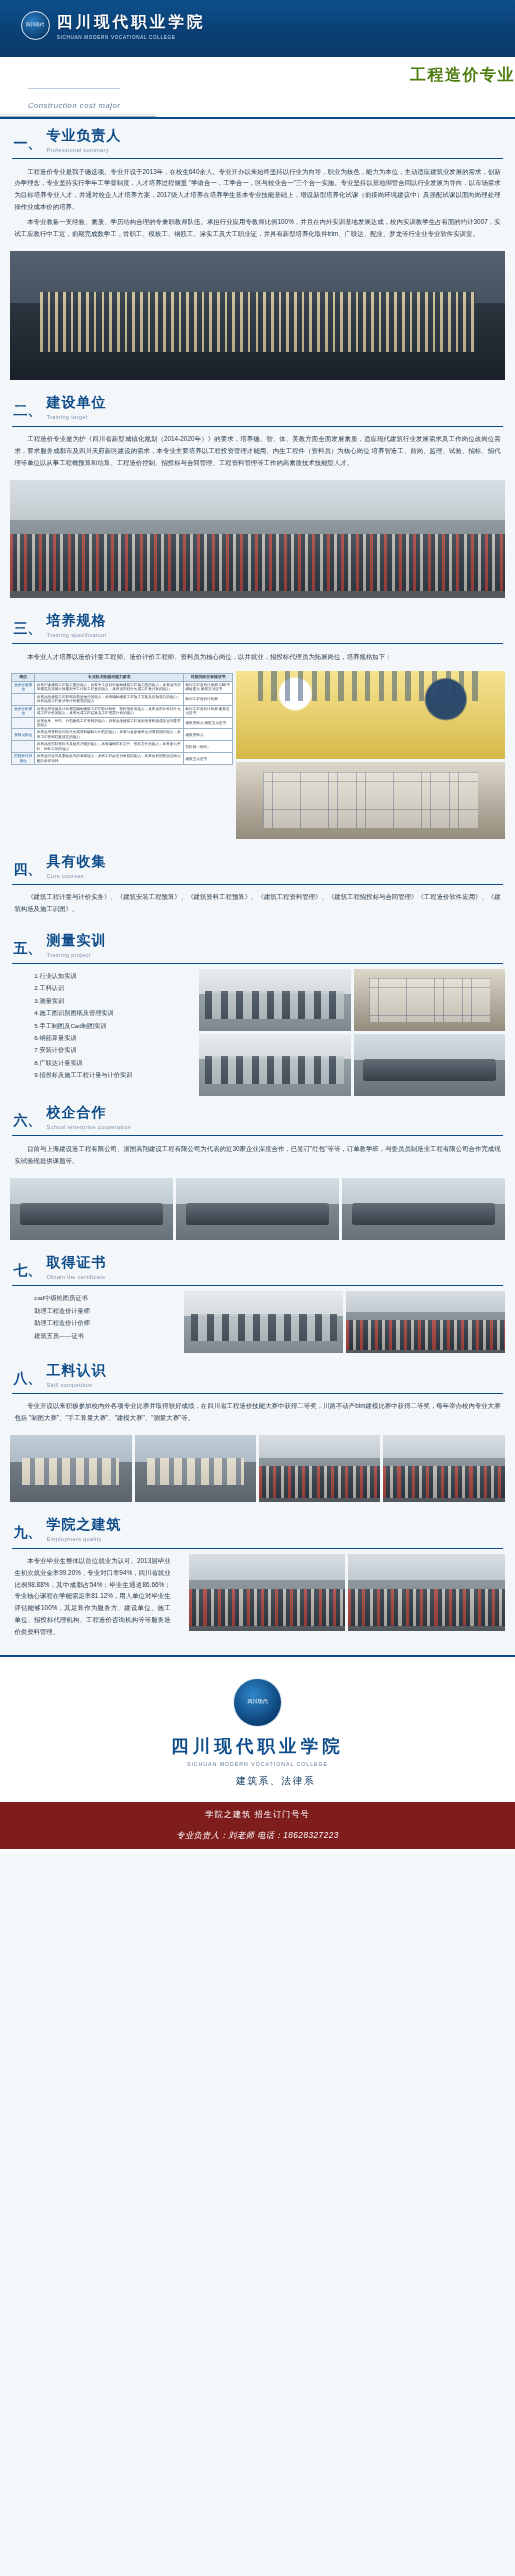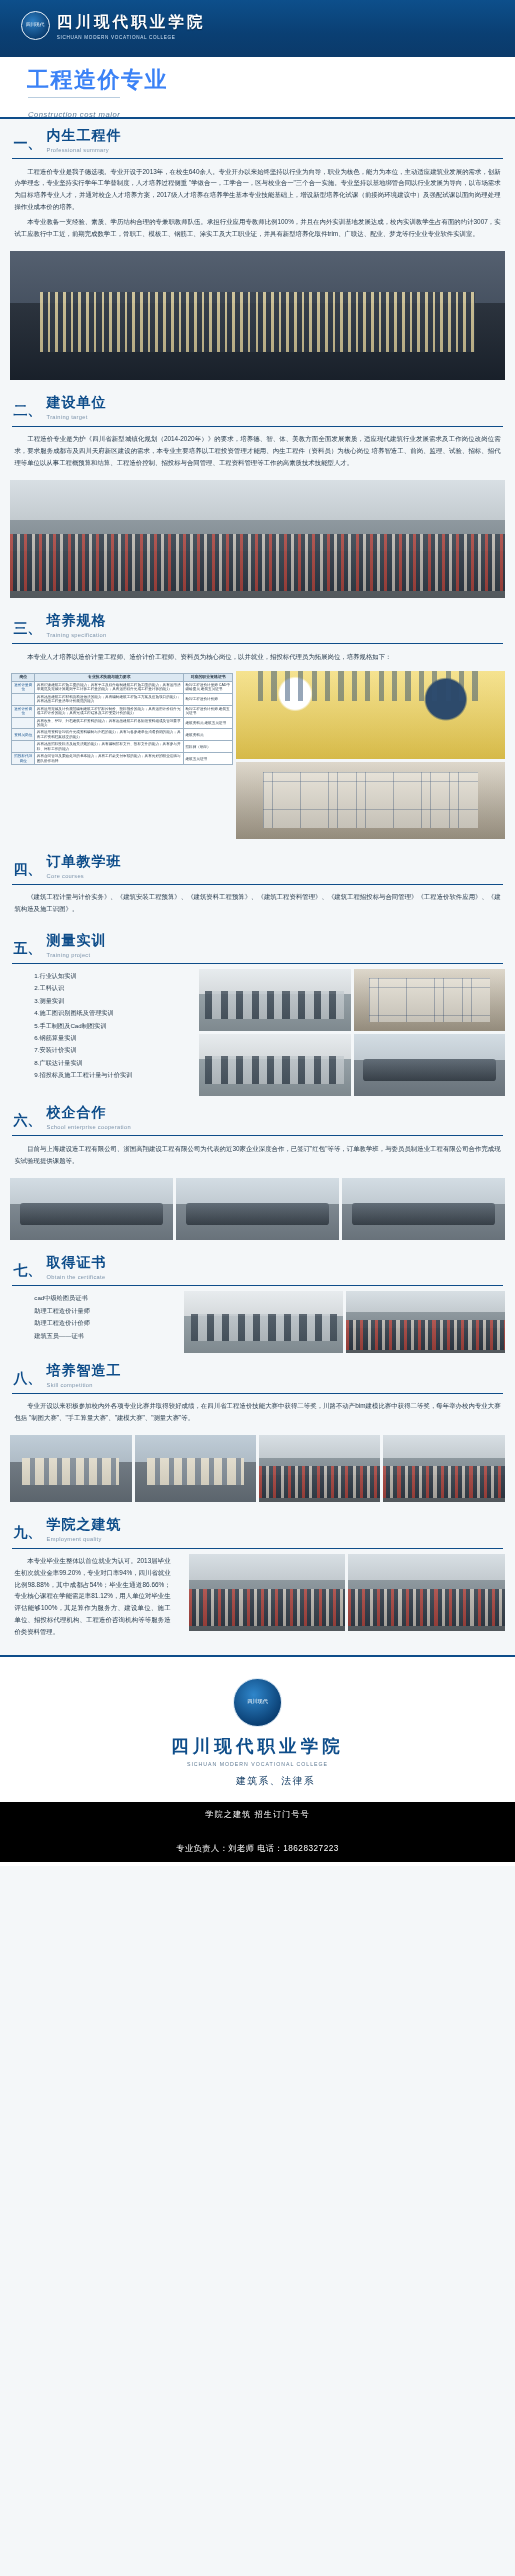--- a/index.html
+++ b/index.html
@@ -48,22 +48,22 @@
     background: #ffffff;
     margin: 0;
     padding: 8.2px 0 5.2px 0;
     position: relative;
     height: 62px;
     border-bottom: 2.6px solid #0e4d8a;
     overflow: hidden;
   }
   .title-main {
     margin-left: 27px;
-    font-size: 22px; font-weight: bold; color: #3b82f6;
-    font-family: "Liberation Serif", serif; letter-spacing: 1.5px;
+    font-size: 16px; font-weight: bold; color: #4d7c0f;
+    font-family: "Liberation Serif", serif; letter-spacing: 1.5px; text-align: right;
   }
   .title-sub {
     margin-left: 28px; margin-top: 2.1px;
     font-size: 7.7px; color: #5c7b99; letter-spacing: 0.5px;
     font-style: italic;
     border-top: 0.5px solid #b9cddf;
     display: inline-block; padding-top: 12px;
   }
   .title-photo {
     position: absolute; right: 13.4px; top: 5.2px;
@@ -226,25 +226,25 @@
     font-size: 17.5px; color: #0e4d8a; letter-spacing: 4.1px; font-weight: bold;
     font-family: "Liberation Serif", serif;
   }
   .footer-en { font-size: 5.2px; color: #5f7a93; letter-spacing: 1px; margin-top: 3.1px; }
   .footer-dept {
     font-size: 9.8px; color: #123b63; letter-spacing: 1.5px; margin-top: 8.2px;
     font-family: "Liberation Serif", serif;
     padding-left: 36px;
   }
   .footer-bar {
-    background: #000000; color: #fff; margin-top: 13.4px;
+    background: #7f1d1d; color: #fff; margin-top: 13.4px;
     padding: 7.2px 0 8.2px 0;
   }
   .footer-bar .l1 { font-size: 8.2px; letter-spacing: 1px; }
-  .footer-bar .l2 { font-size: 8.2px; letter-spacing: 0.5px; margin-top: 23px; }
+  .footer-bar .l2 { font-size: 8.2px; letter-spacing: 0.5px; margin-top: 10px; font-style: italic; }
 </style>
 </head>
 <body>
 
 <div class="page">
 
   <div class="header">
     <div class="logo-row">
       <div class="logo-badge">
         <span>四川现代</span>
@@ -263,21 +263,21 @@
       
     </div>
   </div>
 
   <div class="section">
     <div class="sec-head">
       <div class="sec-num">一、</div>
       <div class="sec-title-wrap">
         <div class="sec-title">
           <span class="hl"></span>
-          <span>内生工程件</span>
+          <span>专业负责人</span>
         </div>
         <div class="sec-en">Professional summary</div>
       </div>
     </div>
     <div class="sec-rule"></div>
     <div class="sec-body">
       <p>工程造价专业是我子德选项。专业开设于2013年，在校生640余人。专业开办以来始终坚持以行业为向导，职业为核色，能力为本位，主动适应建筑业发展的需求，创新办学理念，专业坚持实行学年工学替制度，人才培养过程侧重 "学做合一，工学合一，区与校业合一"三个合一实施。专业坚持以基地绑管合同以行业发展为导向，以市场需求为目标培养专业人才，并通对校企人才培养方案，2017级人才培养在培养学生基本专业技能基础上，增设新型培养化试课（前接岗环境建议中）及强配试课以面向岗理处理操作业成本价的培养。</p>
       <p>本专业教备一支经验、素质、学历结构合理的专兼职教师队伍。承担行业应用专教师比例100%，并且在内外实训基地发展达成，校内实训教学生占有面的约计3007，实试工应教行中工近，前期完成数学工，骨职工、模板工、钢筋工、涂实工及大工职业证，并具有新型培养化取件trim、广联达、配业、梦龙等行业业专业软件实训室。</p>
     </div>
     <div class="band">
@@ -380,21 +380,21 @@
       </div>
     </div>
   </div>
 
   <div class="section">
     <div class="sec-head">
       <div class="sec-num">四、</div>
       <div class="sec-title-wrap">
         <div class="sec-title">
           <span class="hl"></span>
-          <span>订单教学班</span>
+          <span>具有收集</span>
         </div>
         <div class="sec-en">Core courses</div>
       </div>
     </div>
     <div class="sec-rule"></div>
     <div class="sec-body">
       <p>《建筑工程计量与计价实务》、《建筑安装工程预算》、《建筑资料工程预算》、《建筑工程资料管理》、《建筑工程招投标与合同管理》《工程造价软件应用》、《建筑构造及施工识图》。</p>
     </div>
   </div>
 
@@ -478,21 +478,21 @@
       </div>
     </div>
   </div>
 
   <div class="section">
     <div class="sec-head">
       <div class="sec-num">八、</div>
       <div class="sec-title-wrap">
         <div class="sec-title">
           <span class="hl"></span>
-          <span>培养智造工</span>
+          <span>工料认识</span>
         </div>
         <div class="sec-en">Skill competition</div>
       </div>
     </div>
     <div class="sec-rule"></div>
     <div class="sec-body">
       <p>专业开设以来积极参加校内外各项专业比赛并取得较好成绩，在四川省工程造价技能大赛中获得二等奖，川路不动产bim建模比赛中获得二等奖，每年举办校内专业大赛包括 "制图大赛"、"手工算量大赛"、"建模大赛"、"测量大赛"等。</p>
     </div>
     <div class="band">
       <div class="ph ph-award" style="flex:1;height:67px"></div>

